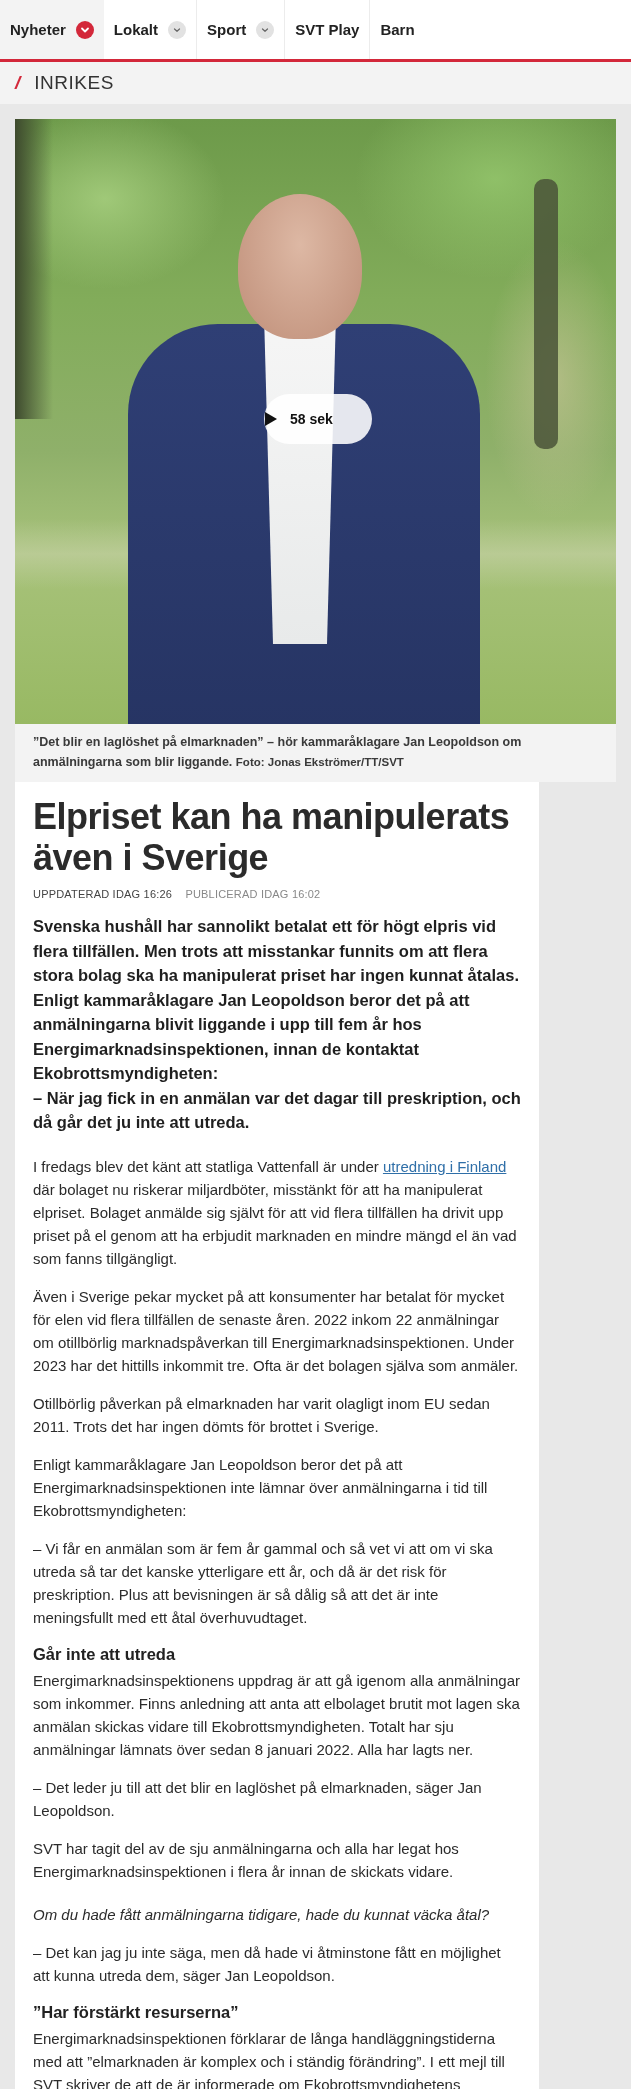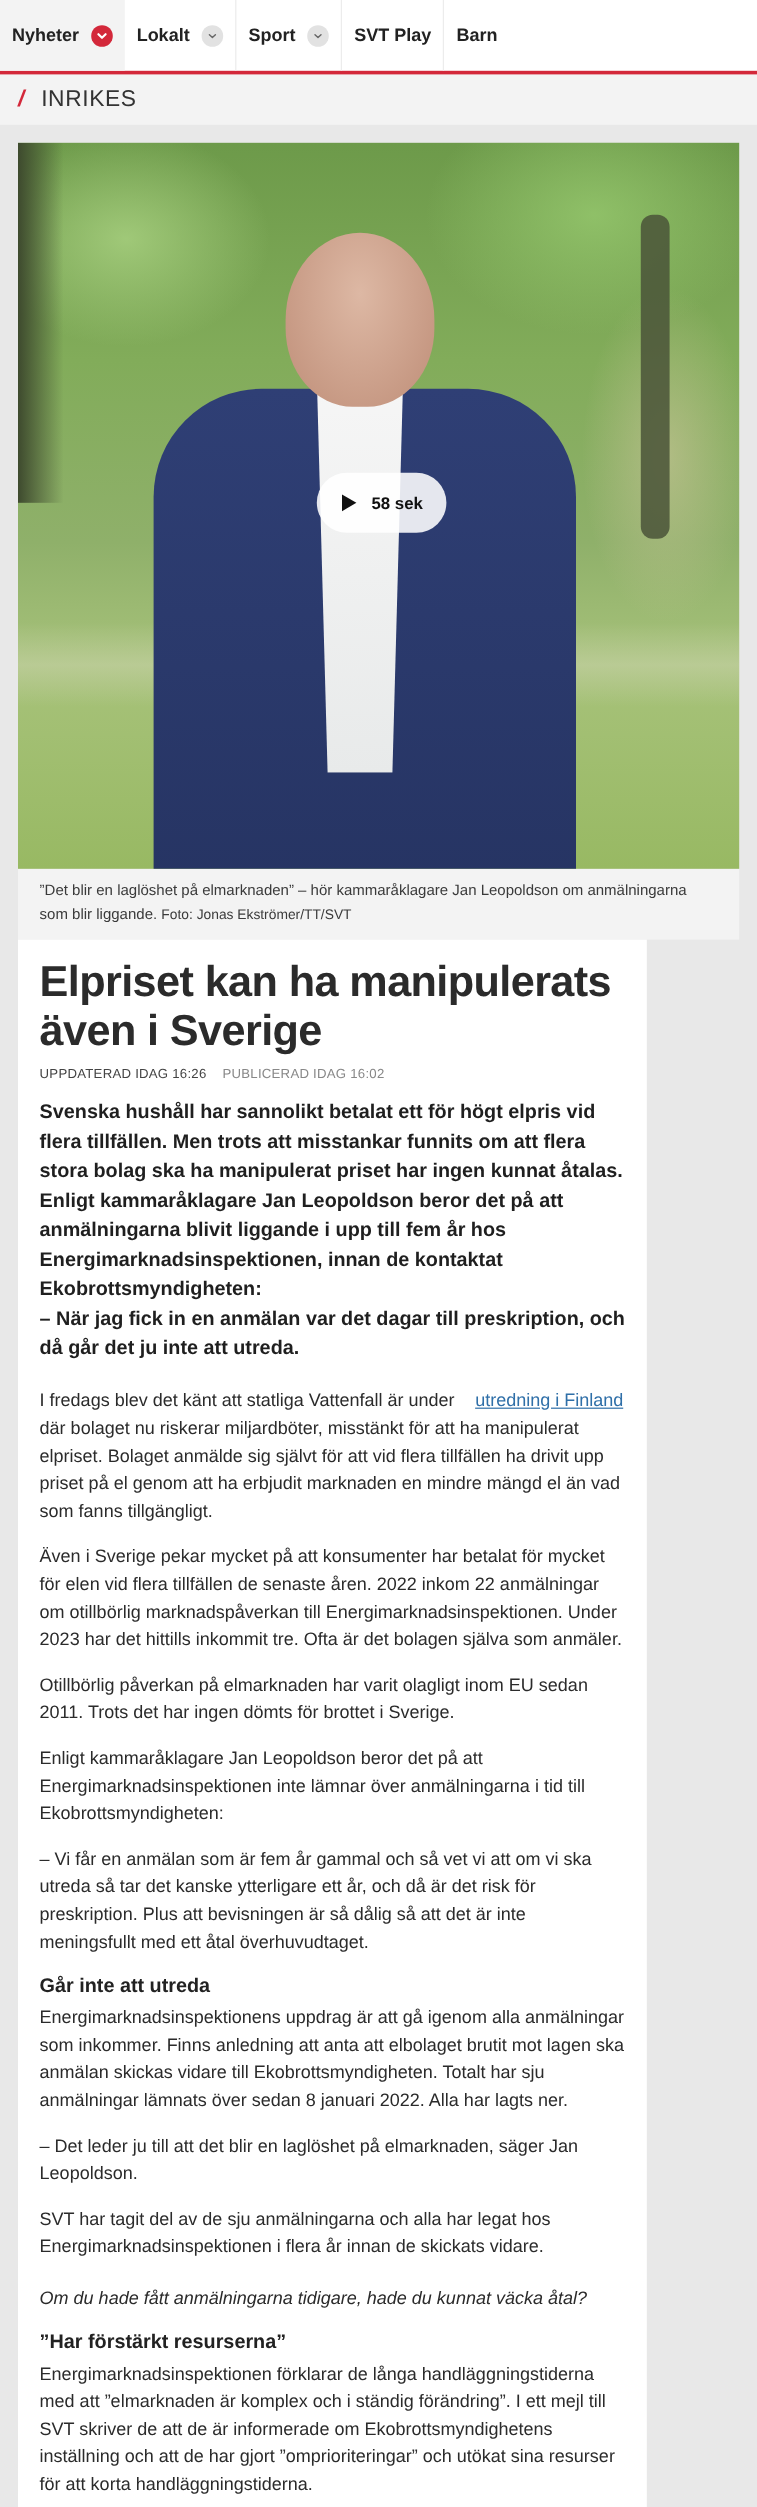--- a/index.html
+++ b/index.html
@@ -30,37 +30,37 @@
       radial-gradient(ellipse 140px 100px at 480px 60px, rgba(150,200,110,0.8), transparent),
       radial-gradient(ellipse 70px 140px at 540px 260px, rgba(210,200,160,0.55), transparent),
       linear-gradient(180deg, #6d9a4a 0%, #82ac5a 30%, #8fb06a 55%, #a7c27a 72%, #98b963 100%); }
   .trunk-l { position: absolute; left: 0; top: 0; width: 38px; height: 300px; background: linear-gradient(90deg, #3e4a2e, rgba(62,74,46,0)); }
   .trunk-r { position: absolute; right: 58px; top: 60px; width: 24px; height: 270px; background: #4a5438; border-radius: 10px; opacity: .85; }
   .path { position: absolute; left: 0; right: 0; top: 400px; height: 70px; background: linear-gradient(180deg, rgba(200,210,170,0), rgba(200,210,170,0.55), rgba(200,210,170,0)); }
   .person-jacket { position: absolute; left: 113px; top: 205px; width: 352px; height: 420px; background: linear-gradient(180deg, #2f3f75, #263463); border-radius: 90px 90px 10px 10px; }
   .person-shirt { position: absolute; left: 240px; top: 195px; width: 90px; height: 330px; background: linear-gradient(180deg, #f6f6f6, #e8eaea); clip-path: polygon(10% 0, 90% 0, 80% 100%, 20% 100%); }
   .person-neck { position: absolute; left: 248px; top: 170px; width: 72px; height: 50px; background: #c89b84; border-radius: 0 0 30px 30px; }
   .person-head { position: absolute; left: 223px; top: 75px; width: 124px; height: 145px; background: radial-gradient(ellipse at 50% 35%, #ddb8a4, #bf8e78); border-radius: 50% 50% 45% 45%; }
-  .play-badge { position: absolute; left: 249px; top: 275px; width: 108px; height: 50px; border-radius: 25px; background: rgba(255,255,255,0.88); display: flex; align-items: center; justify-content: center; gap: 12px; }
+  .play-badge { position: absolute; left: 249px; top: 275px; width: 108px; height: 50px; border-radius: 25px; background: rgba(255,255,255,0.88); display: flex; align-items: center; gap: 12px; }
   .play-badge svg { width: 14px; height: 16px; }
   .play-label { font-weight: 700; font-size: 14px; color: #111; }
 
-  .caption { background: #f3f3f3; padding: 8px 18px 10px 18px; font-size: 12.5px; line-height: 20px; color: #3a3a3a; width: 601px; }
+  .caption { background: #f3f3f3; padding: 8px 18px 10px 18px; font-size: 12.5px; line-height: 20px; color: #3a3a3a; width: 601px; font-weight: bold; }
   .caption .credit { font-size: 11.5px; color: #3a3a3a; }
 
   
   .card { background: #fff; width: 524px; padding: 14px 18px 30px 18px; }
   h1 { font-family: "Liberation Sans", sans-serif; font-weight: 700; font-size: 36px; line-height: 41px; color: #2b2b2b; letter-spacing: -0.5px; }
   .meta { margin-top: 10px; font-size: 11px; color: #444; letter-spacing: 0.2px; }
   .meta .pub { color: #888; margin-left: 10px; }
   .lead { margin-top: 14px; font-weight: 700; font-size: 16.5px; line-height: 24.5px; color: #1f1f1f; }
   .lead p + p { margin-top: 0; }
   .body p { font-size: 15px; line-height: 23px; color: #2b2b2b; margin-top: 15px; }
   .body p.first { margin-top: 20px; }
-  .body a { color: #2f6fa8; text-decoration: underline; margin-left: 13px; }
+  .body a { color: #2f6fa8; text-decoration: underline; }
   .body h3 { font-size: 16.5px; font-weight: 700; margin-top: 14px; line-height: 22px; color: #222; }
   .body h3 + p { margin-top: 4px; }
   .body p.q { font-style: italic; margin-top: 20px; }
 </style>
 </head>
 <body>
 
 <header class="topnav">
 
   <div class="navtab active">
@@ -140,17 +140,18 @@
       <p class="first"><span>I fredags blev det känt att statliga Vattenfall är under </span><a href="#">utredning i Finland</a><span> där bolaget nu riskerar miljardböter, misstänkt för att ha manipulerat elpriset. Bolaget anmälde sig självt för att vid flera tillfällen ha drivit upp priset på el genom att ha erbjudit marknaden en mindre mängd el än vad som fanns tillgängligt.</span></p>
       <p>Även i Sverige pekar mycket på att konsumenter har betalat för mycket för elen vid flera tillfällen de senaste åren. 2022 inkom 22 anmälningar om otillbörlig marknadspåverkan till Energimarknadsinspektionen. Under 2023 har det hittills inkommit tre. Ofta är det bolagen själva som anmäler.</p>
       <p>Otillbörlig påverkan på elmarknaden har varit olagligt inom EU sedan 2011. Trots det har ingen dömts för brottet i Sverige.</p>
       <p>Enligt kammaråklagare Jan Leopoldson beror det på att Energimarknadsinspektionen inte lämnar över anmälningarna i tid till Ekobrottsmyndigheten:</p>
       <p>– Vi får en anmälan som är fem år gammal och så vet vi att om vi ska utreda så tar det kanske ytterligare ett år, och då är det risk för preskription. Plus att bevisningen är så dålig så att det är inte meningsfullt med ett åtal överhuvudtaget.</p>
       <h3>Går inte att utreda</h3>
       <p>Energimarknadsinspektionens uppdrag är att gå igenom alla anmälningar som inkommer. Finns anledning att anta att elbolaget brutit mot lagen ska anmälan skickas vidare till Ekobrottsmyndigheten. Totalt har sju anmälningar lämnats över sedan 8 januari 2022. Alla har lagts ner.</p>
       <p>– Det leder ju till att det blir en laglöshet på elmarknaden, säger Jan Leopoldson.</p>
       <p>SVT har tagit del av de sju anmälningarna och alla har legat hos Energimarknadsinspektionen i flera år innan de skickats vidare.</p>
       <p class="q">Om du hade fått anmälningarna tidigare, hade du kunnat väcka åtal?</p>
+      <p>– Det kan jag ju inte säga, men då hade vi åtminstone fått en möjlighet att kunna utreda dem, säger Jan Leopoldson.</p>
       <h3>”Har förstärkt resurserna”</h3>
       <p>Energimarknadsinspektionen förklarar de långa handläggningstiderna med att ”elmarknaden är komplex och i ständig förändring”. I ett mejl till SVT skriver de att de är informerade om Ekobrottsmyndighetens inställning och att de har gjort ”omprioriteringar” och utökat sina resurser för att korta handläggningstiderna.</p>
     </div>
   </article>
 </main>
 
 </body></html>

